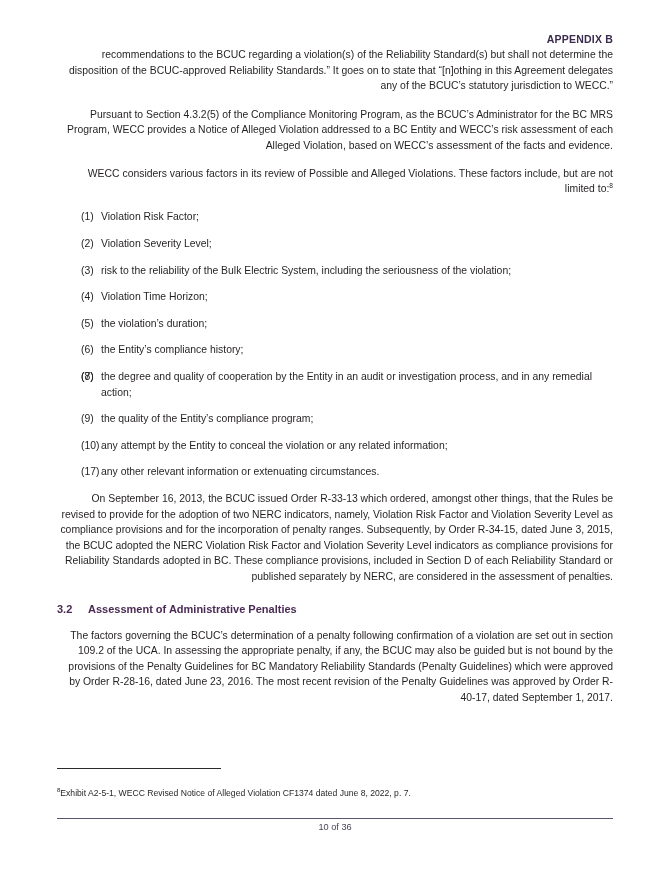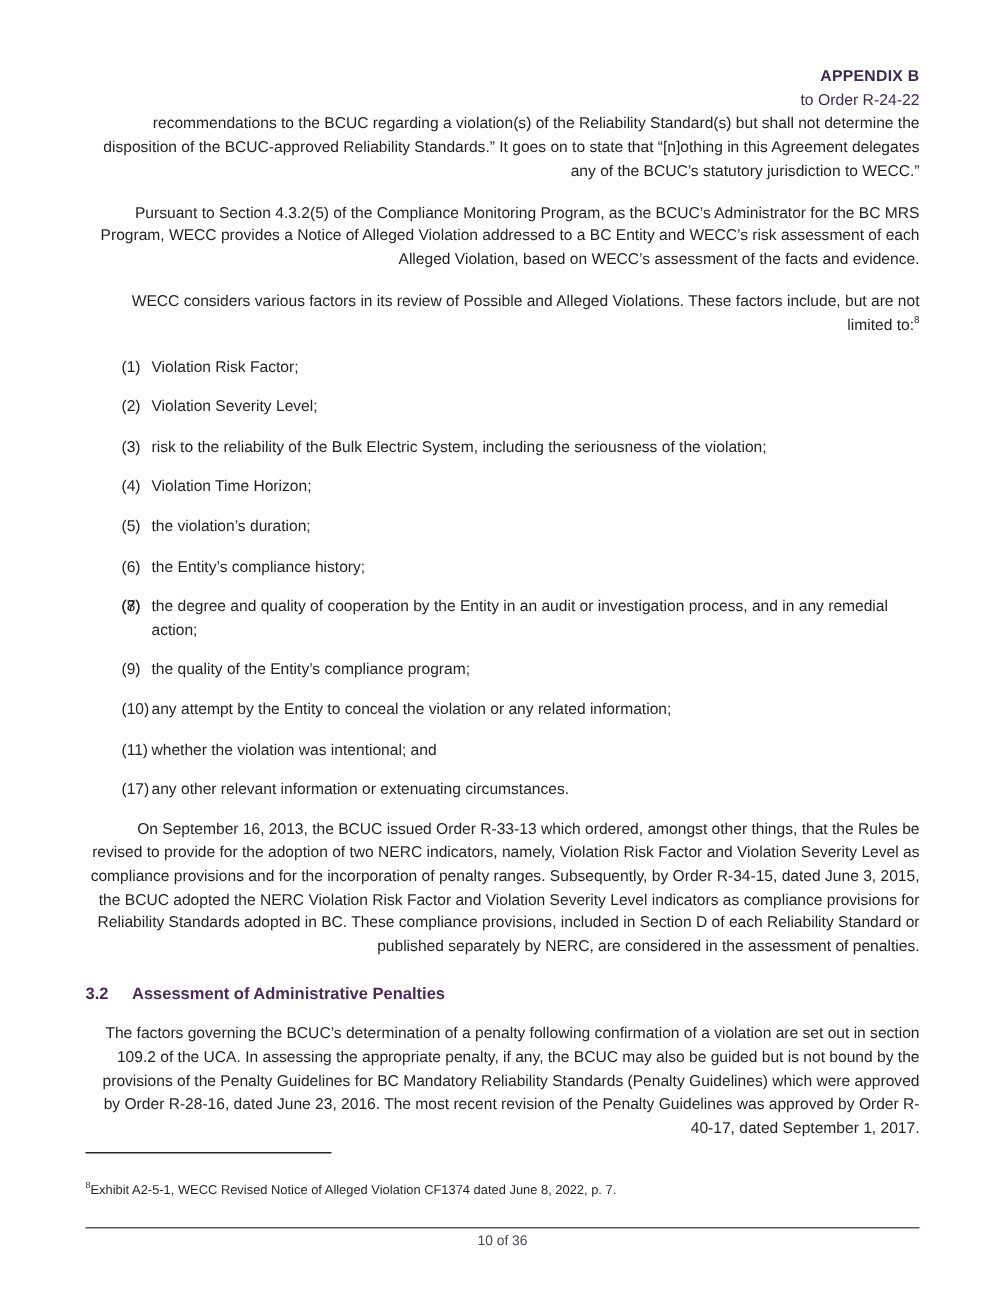--- a/index.html
+++ b/index.html
@@ -21,21 +21,21 @@
   }
   .content {
     position: absolute;
     left: 57px;
     top: 0;
     width: 556px;
   }
 
   
   .doc-header {
-    padding-top: 44px;
+    padding-top: 32px;
     text-align: right;
     color: #3b2a4d;
     line-height: 1.45;
   }
   .doc-header .appendix {
     font-weight: bold;
     font-size: 10.5px;
     letter-spacing: 0.2px;
   }
   .doc-header .order {
@@ -140,41 +140,39 @@
 </style>
 </head>
 <body>
 
 <div class="page">
 
   <div class="content">
 
     <div class="doc-header">
       <div class="appendix">APPENDIX B</div>
-      <div class="order">to Order R-24-22</div>
     </div>
 
     <p class="body-par first-par">recommendations to the BCUC regarding a violation(s) of the Reliability Standard(s) but shall not determine the disposition of the BCUC-approved Reliability Standards.” It goes on to state that “[n]othing in this Agreement delegates any of the BCUC’s statutory jurisdiction to WECC.”</p>
 
     <p class="body-par">Pursuant to Section 4.3.2(5) of the Compliance Monitoring Program, as the BCUC’s Administrator for the BC MRS Program, WECC provides a Notice of Alleged Violation addressed to a BC Entity and WECC’s risk assessment of each Alleged Violation, based on WECC’s assessment of the facts and evidence.</p>
 
     <p class="body-par"><span>WECC considers various factors in its review of Possible and Alleged Violations. These factors include, but are not limited to:</span><sup class="fn">8</sup></p>
 
     <ol class="num-list">
       <li><span class="num">(1)</span><span>Violation Risk Factor;</span></li>
       <li><span class="num">(2)</span><span>Violation Severity Level;</span></li>
       <li><span class="num">(3)</span><span>risk to the reliability of the Bulk Electric System, including the seriousness of the violation;</span></li>
       <li><span class="num">(4)</span><span>Violation Time Horizon;</span></li>
       <li><span class="num">(5)</span><span>the violation’s duration;</span></li>
       <li><span class="num">(6)</span><span>the Entity’s compliance history;</span></li>
       <li><span class="num">(7)</span></li>
       <li><span class="num">(8)</span><span>the degree and quality of cooperation by the Entity in an audit or investigation process, and in any remedial action;</span></li>
       <li><span class="num">(9)</span><span>the quality of the Entity’s compliance program;</span></li>
       <li><span class="num">(10)</span><span>any attempt by the Entity to conceal the violation or any related information;</span></li>
-      <li><span class="num">(11)</span><span>whether the violation was intentional; and</span></li>
       <li><span class="num">(17)</span><span>any other relevant information or extenuating circumstances.</span></li>
     </ol>
 
     <p class="body-par">On September 16, 2013, the BCUC issued Order R-33-13 which ordered, amongst other things, that the Rules be revised to provide for the adoption of two NERC indicators, namely, Violation Risk Factor and Violation Severity Level as compliance provisions and for the incorporation of penalty ranges. Subsequently, by Order R-34-15, dated June 3, 2015, the BCUC adopted the NERC Violation Risk Factor and Violation Severity Level indicators as compliance provisions for Reliability Standards adopted in BC. These compliance provisions, included in Section D of each Reliability Standard or published separately by NERC, are considered in the assessment of penalties.</p>
 
     <h2 class="sec-head" style="color: rgb(74, 42, 84);"><span class="sec-num">3.2</span><span>Assessment of Administrative Penalties</span></h2>
 
     <p class="body-par">The factors governing the BCUC’s determination of a penalty following confirmation of a violation are set out in section 109.2 of the UCA. In assessing the appropriate penalty, if any, the BCUC may also be guided but is not bound by the provisions of the Penalty Guidelines for BC Mandatory Reliability Standards (Penalty Guidelines) which were approved by Order R-28-16, dated June 23, 2016. The most recent revision of the Penalty Guidelines was approved by Order R-40-17, dated September 1, 2017.</p>
 
   </div>

